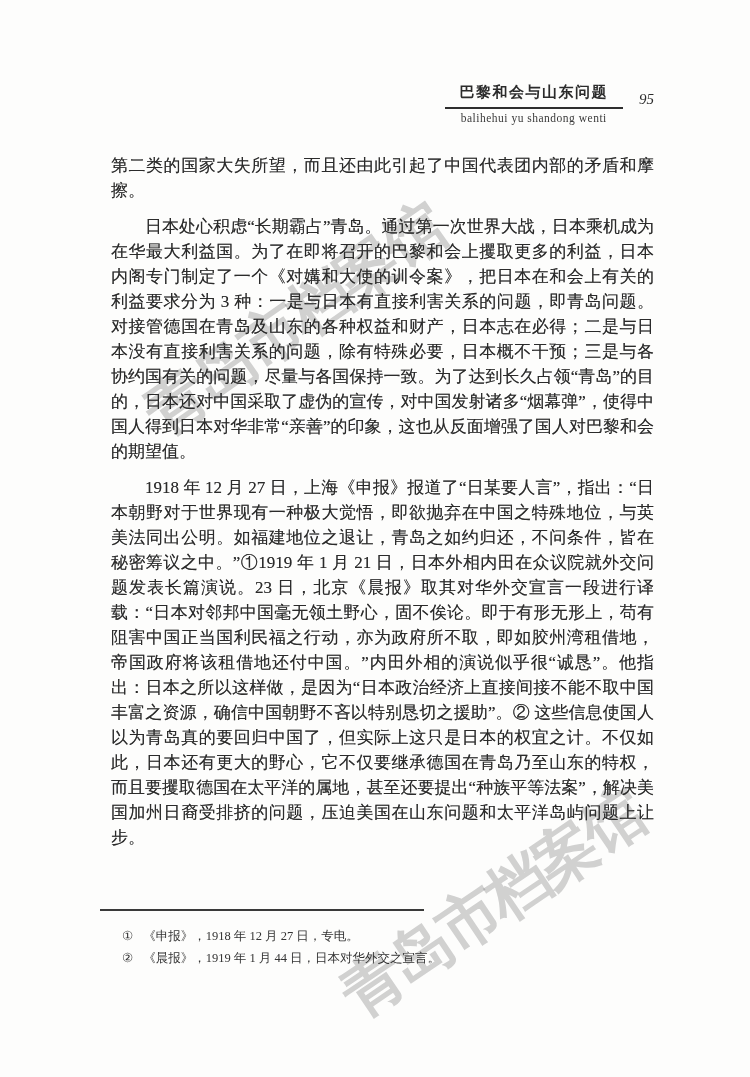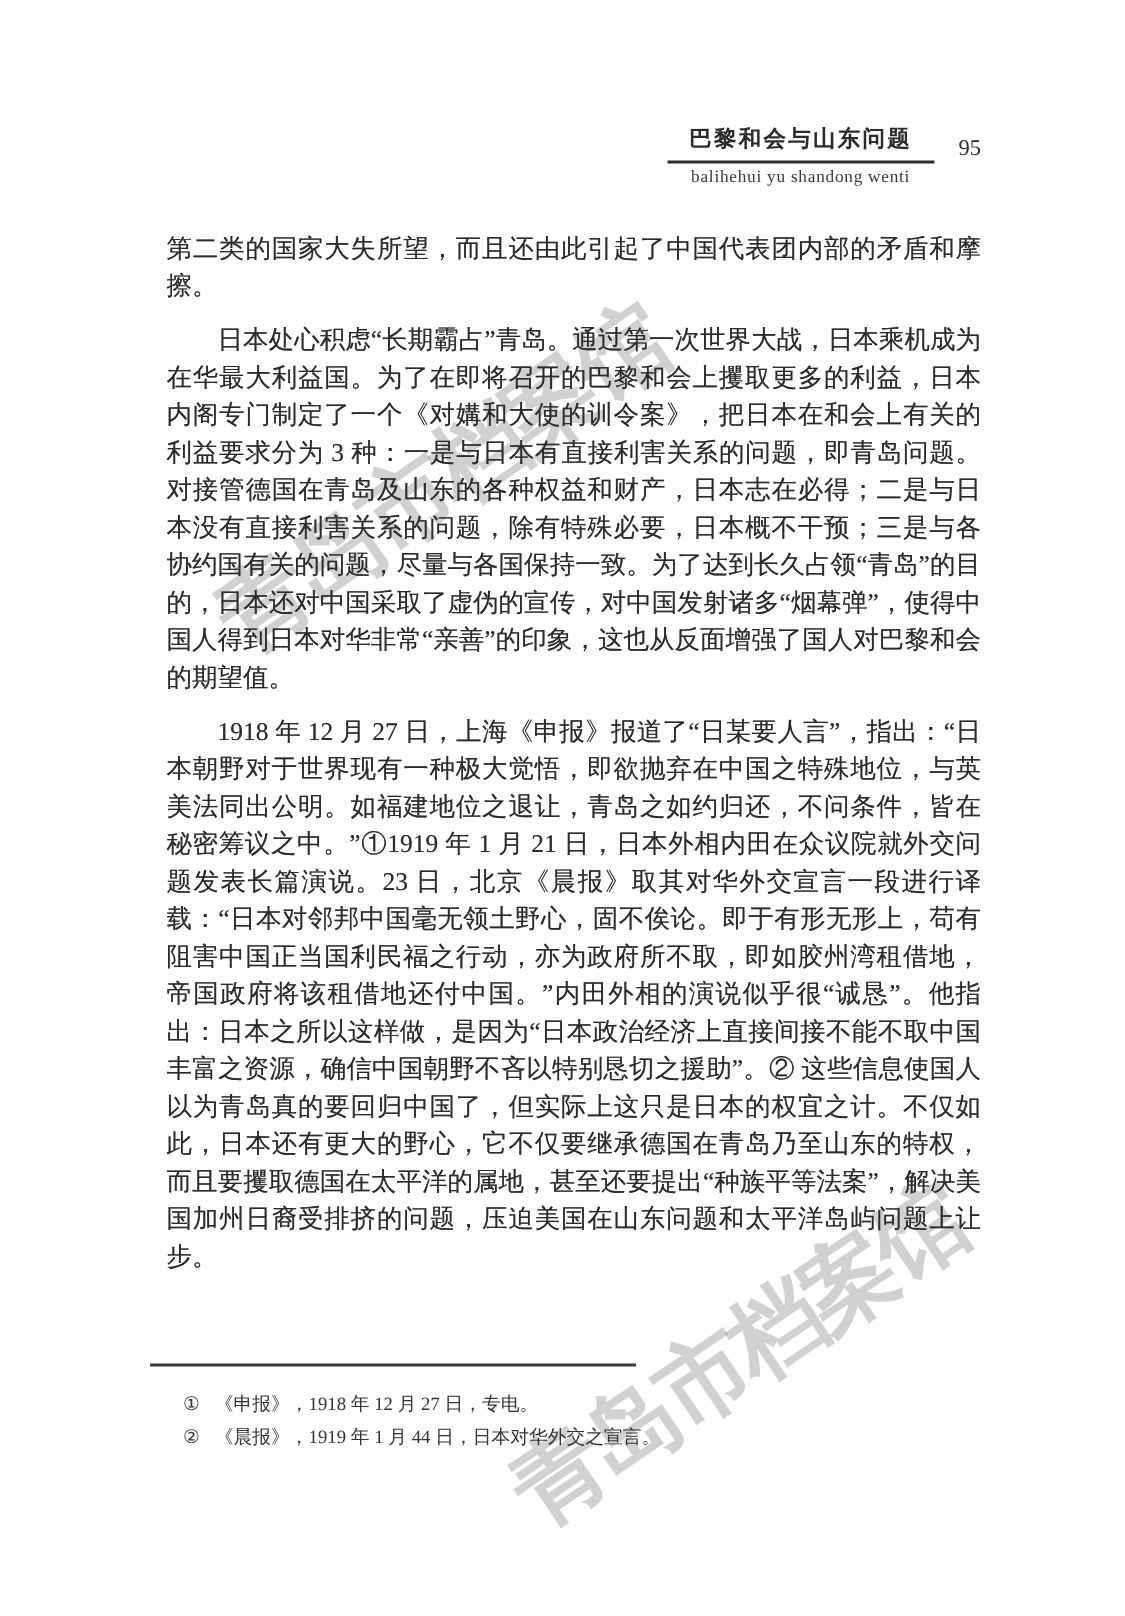--- a/index.html
+++ b/index.html
@@ -54,20 +54,21 @@
   .pinyin {
     font-size: 11.5px;
     letter-spacing: 0.5px;
     color: #3a3a3a;
     margin-top: 3px;
   }
   .page-num {
     font-size: 15px;
     color: #2b2b2b;
     margin-top: 8px;
+    font-style: italic;
   }
 
   
   .body-text {
     position: absolute;
     left: 100px; top: 142px;
     width: 565px;
     z-index: 1;
     font-size: 17px;
     line-height: 25px;

